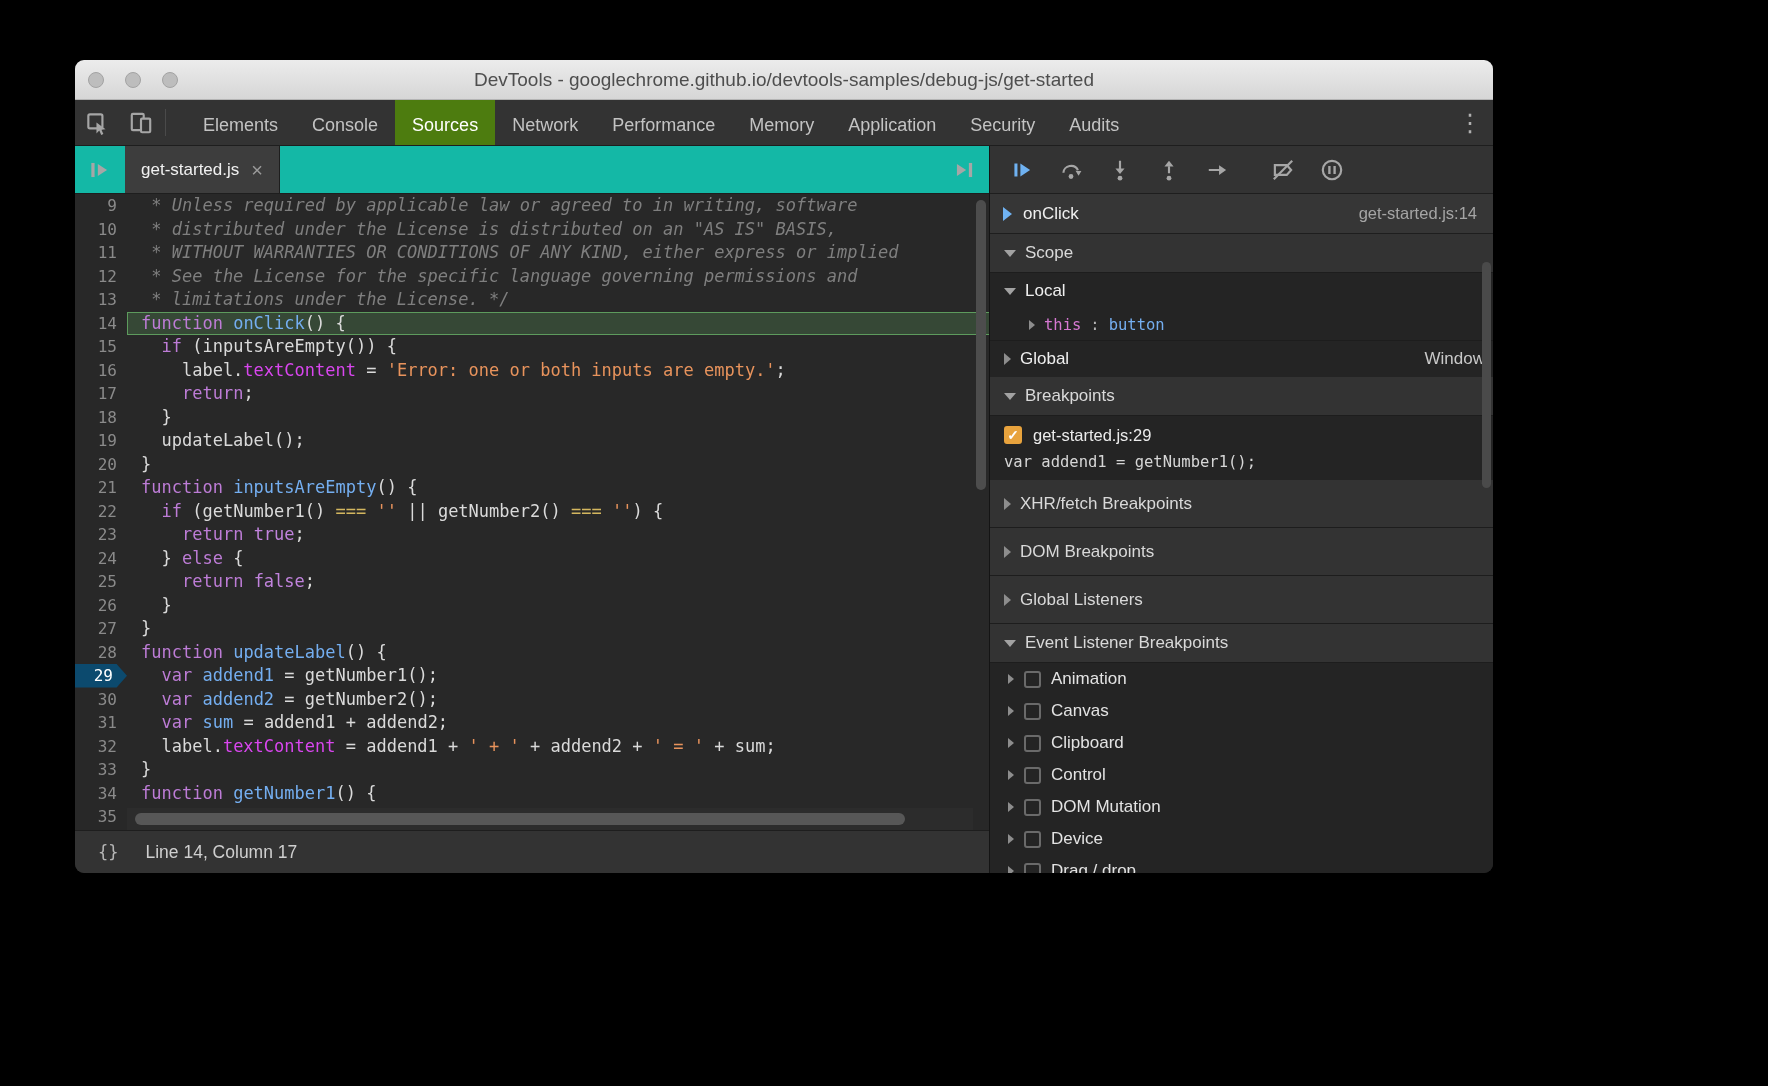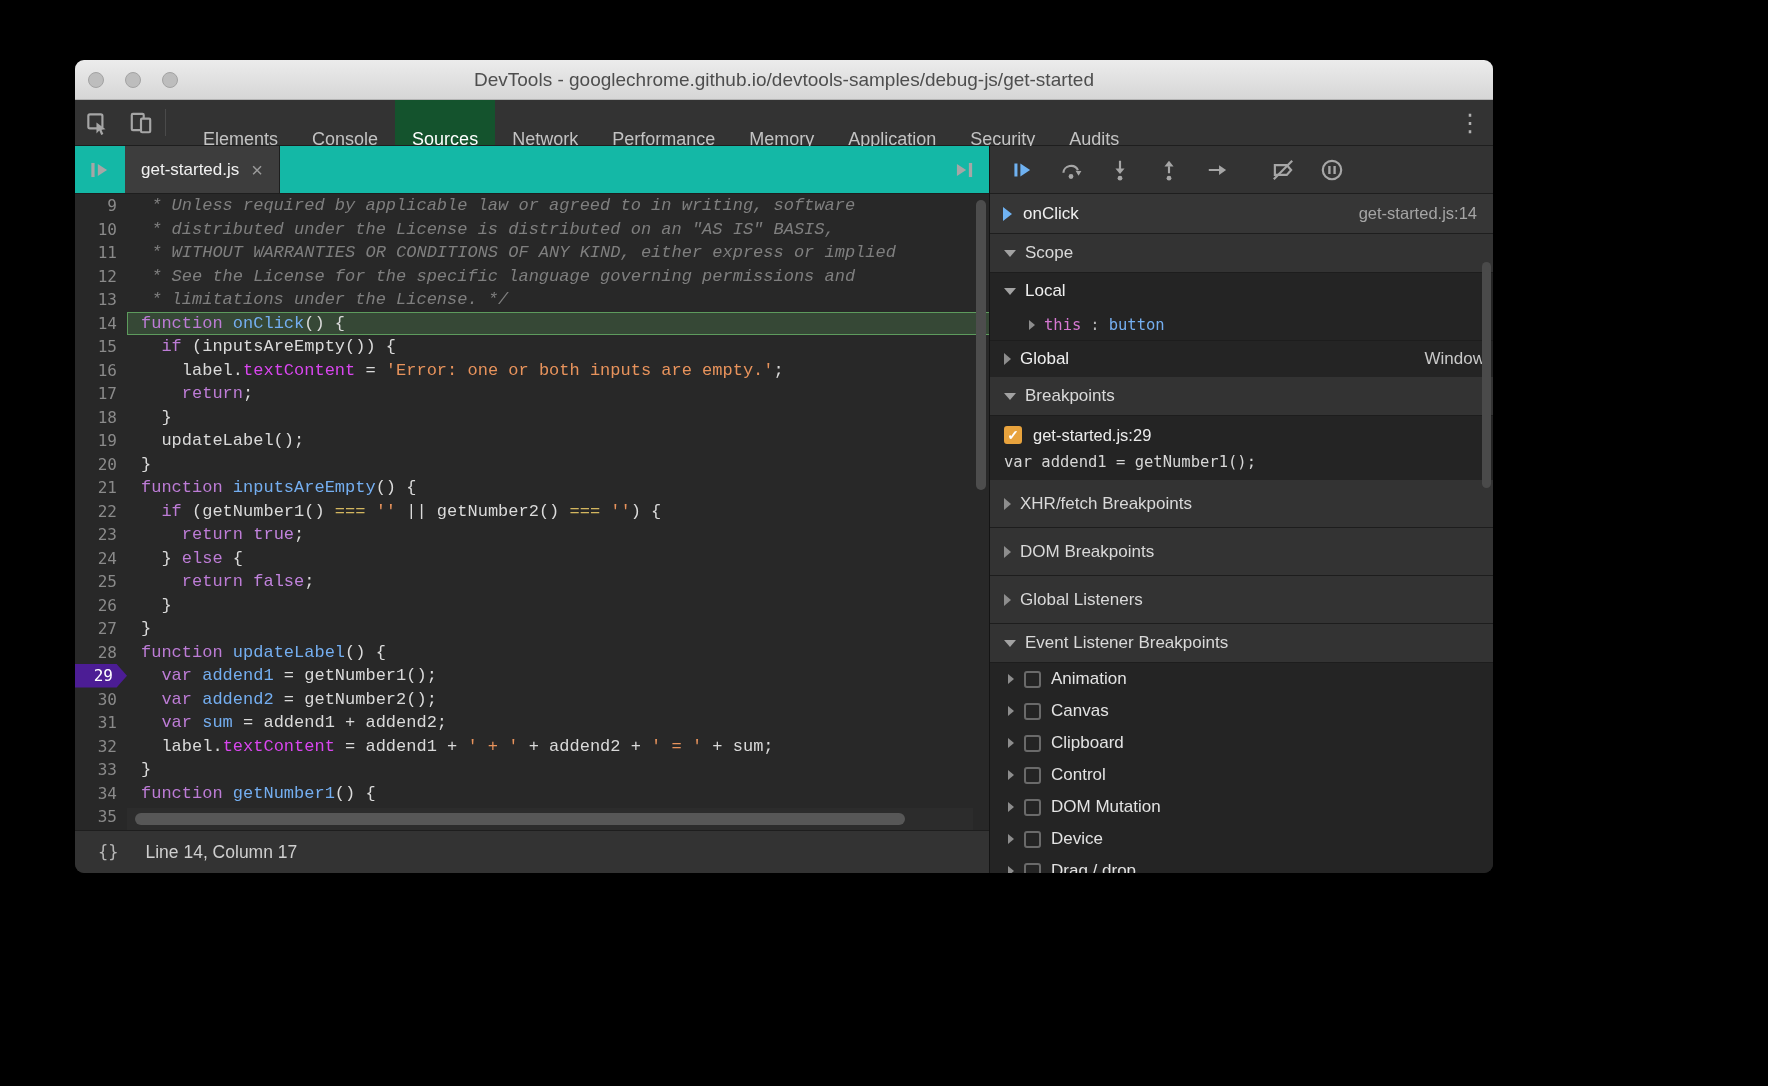--- a/index.html
+++ b/index.html
@@ -16,22 +16,22 @@
   .lights { position:absolute; left:13px; top:12px; display:flex; gap:21px; }
   .light { width:16px; height:16px; border-radius:50%; background:#bdbdbd; border:1px solid #a3a3a3; }
   .win-title { text-align:center; line-height:40px; font-size:19px; color:#4e4e4e; }
 
   
   .main-toolbar { height:46px; flex:0 0 46px; background:#333; border-bottom:1px solid #1e1e1e;
     display:flex; align-items:stretch; }
   .icon-btn { width:44px; display:flex; align-items:center; justify-content:center; cursor:pointer; }
   .vsep { width:1px; background:#4a4a4a; margin:9px 2px; }
   .panel-tabs { display:flex; margin-left:18px; }
-  .panel-tab { padding:16px 17px; line-height:46px; font-size:18px; color:#c3c3c3; cursor:pointer; }
-  .panel-tab.active { background:#14532d; color:#fff; }
+  .panel-tab { padding:2px 17px; line-height:46px; font-size:18px; color:#c3c3c3; cursor:pointer; }
+  .panel-tab.active { background:#4d7c0f; color:#fff; }
   .flex-spacer { flex:1; }
   .more-btn { width:46px; display:flex; align-items:center; justify-content:center;
     color:#b0b0b0; font-size:24px; cursor:pointer; }
 
   
   .content { flex:1; display:flex; min-height:0; }
   .editor-pane { width:915px; flex:0 0 915px; display:flex; flex-direction:column;
     border-right:1px solid #141414; min-height:0; }
   .debug-pane { flex:1; display:flex; flex-direction:column; background:#242424;
     position:relative; overflow:hidden; }
@@ -43,23 +43,23 @@
   .file-tab { display:flex; align-items:center; gap:12px; padding:0 16px; background:#3d3d3d;
     border-right:1px solid #1e1e1e; color:#f1f1f1; font-size:17px; cursor:pointer; }
   .file-tab .close { color:#9b9b9b; font-size:20px; line-height:1; }
 
   
   .code-area { flex:1; position:relative; overflow:hidden; background:#282828;
     font-family:"DejaVu Sans Mono", monospace; font-size:17px; }
   .code-row { display:flex; height:23.5px; line-height:23.5px; white-space:pre; }
   .gutter { flex:0 0 52px; width:52px; text-align:right; padding-right:10px;
     color:#8a8a8a; font-size:16px; cursor:pointer; position:relative; }
-  .gutter.bp { background:#4c1d95; color:#fff;
+  .gutter.bp { background:#0c4a6e; color:#fff;
     clip-path:polygon(0 0, 80% 0, 100% 50%, 80% 100%, 0 100%); padding-right:14px; }
-  .code-text { flex:1; padding-left:14px; overflow:hidden; color:#dadada;font-family:Liberation Mono, monospace; }
+  .code-text { flex:1; padding-left:14px; overflow:hidden; color:#dadada; }
   .exec-line .code-text { background:rgba(104,186,104,.22);
     box-shadow:inset 0 1px 0 #5d9b5d, inset 0 -1px 0 #5d9b5d, inset 1px 0 0 #5d9b5d; }
   .tk-comment { color:#7f7f7f; font-style:italic; }
   .tk-kw   { color:#bd7cd6; }
   .tk-fn   { color:#74aef0; }
   .tk-def  { color:#74aef0; }
   .tk-str  { color:#e8935c; }
   .tk-prop { color:#d946ef; }
   .tk-op   { color:#d3b65f; }
   .tk-atom { color:#c183dd; }

